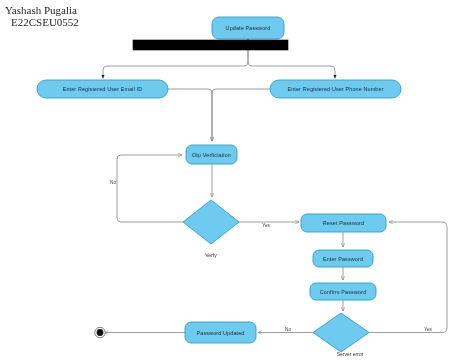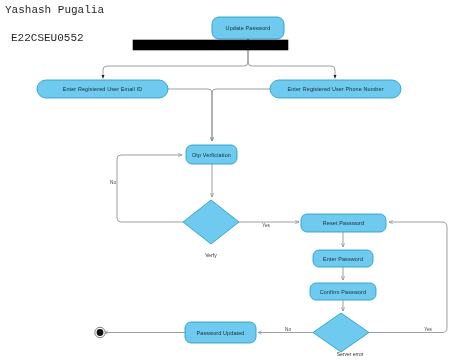--- a/index.html
+++ b/index.html
@@ -10,21 +10,21 @@
     overflow:hidden;
     position:relative;
   }
   #canvas{position:absolute;left:0;top:0;width:458px;height:360px;}
   .hdr{
     position:absolute;
     color:#231f20;
     font-size:11px;
     line-height:12.5px;
     white-space:pre;
-    font-family:Liberation Mono, monospace;
+    font-family:Liberation Serif, serif;
   }
   .node-label{
     position:absolute;
     font-size:5.4px;
     color:#1b2a33;
     text-align:center;
     white-space:nowrap;
     letter-spacing:.15px;
     transform:translate(-50%,-50%);
     pointer-events:none;
@@ -46,21 +46,21 @@
     text-align:center;
     white-space:nowrap;
     transform:translate(-50%,-50%);
     font-family:"Liberation Sans", sans-serif;
   }
 </style>
 </head>
 <body>
 
 <div class="hdr" style="left:5px;top:4px;">Yashash Pugalia</div>
-<div class="hdr" style="left:11px;top:32px;">E22CSEU0552</div>
+<div class="hdr" style="left:11px;top:16px;">E22CSEU0552</div>
 
 <svg id="canvas" viewBox="0 0 458 360">
   <defs>
     <marker id="arw" viewBox="0 0 10 10" refX="9" refY="5" markerWidth="5" markerHeight="5" orient="auto-start-reverse">
       <path d="M0,1 L9,5 L0,9" fill="none" stroke="#7f8488" stroke-width="1.4"></path>
     </marker>
     <marker id="arwf" viewBox="0 0 10 10" refX="9" refY="5" markerWidth="4.5" markerHeight="4.5" orient="auto-start-reverse">
       <path d="M0,1 L9,5 L0,9 z" fill="#1a1a1a"></path>
     </marker>
   </defs>

